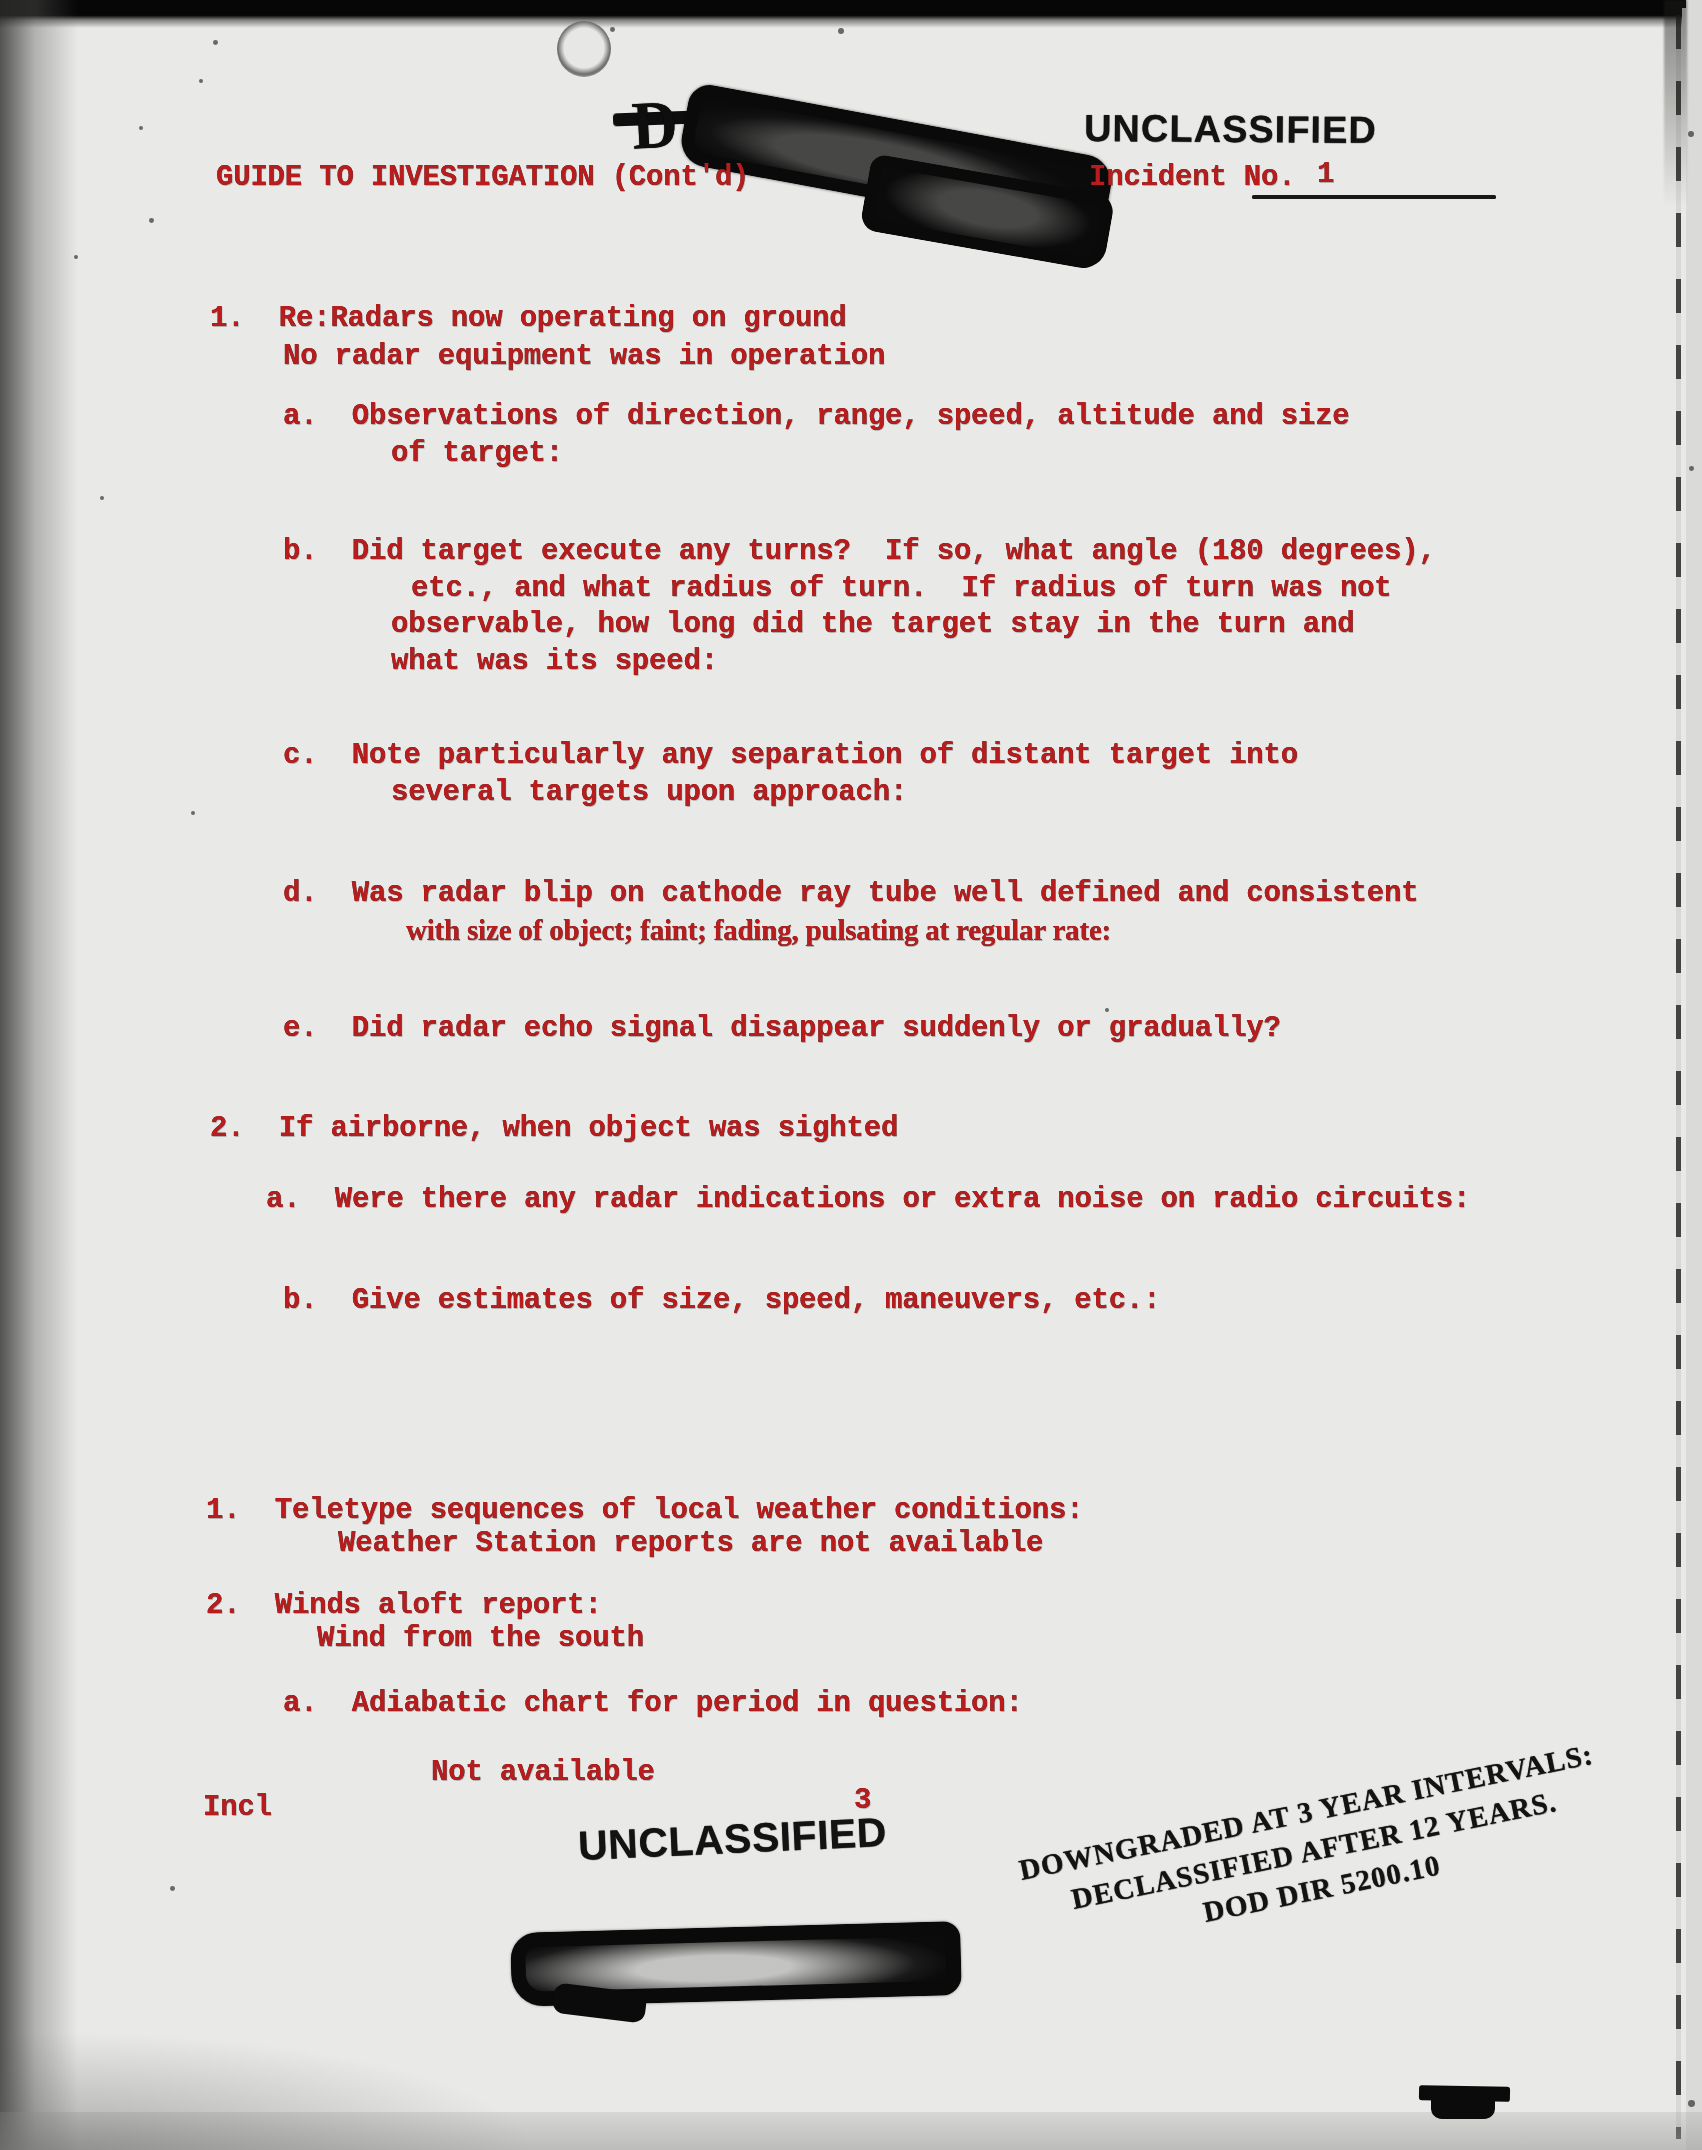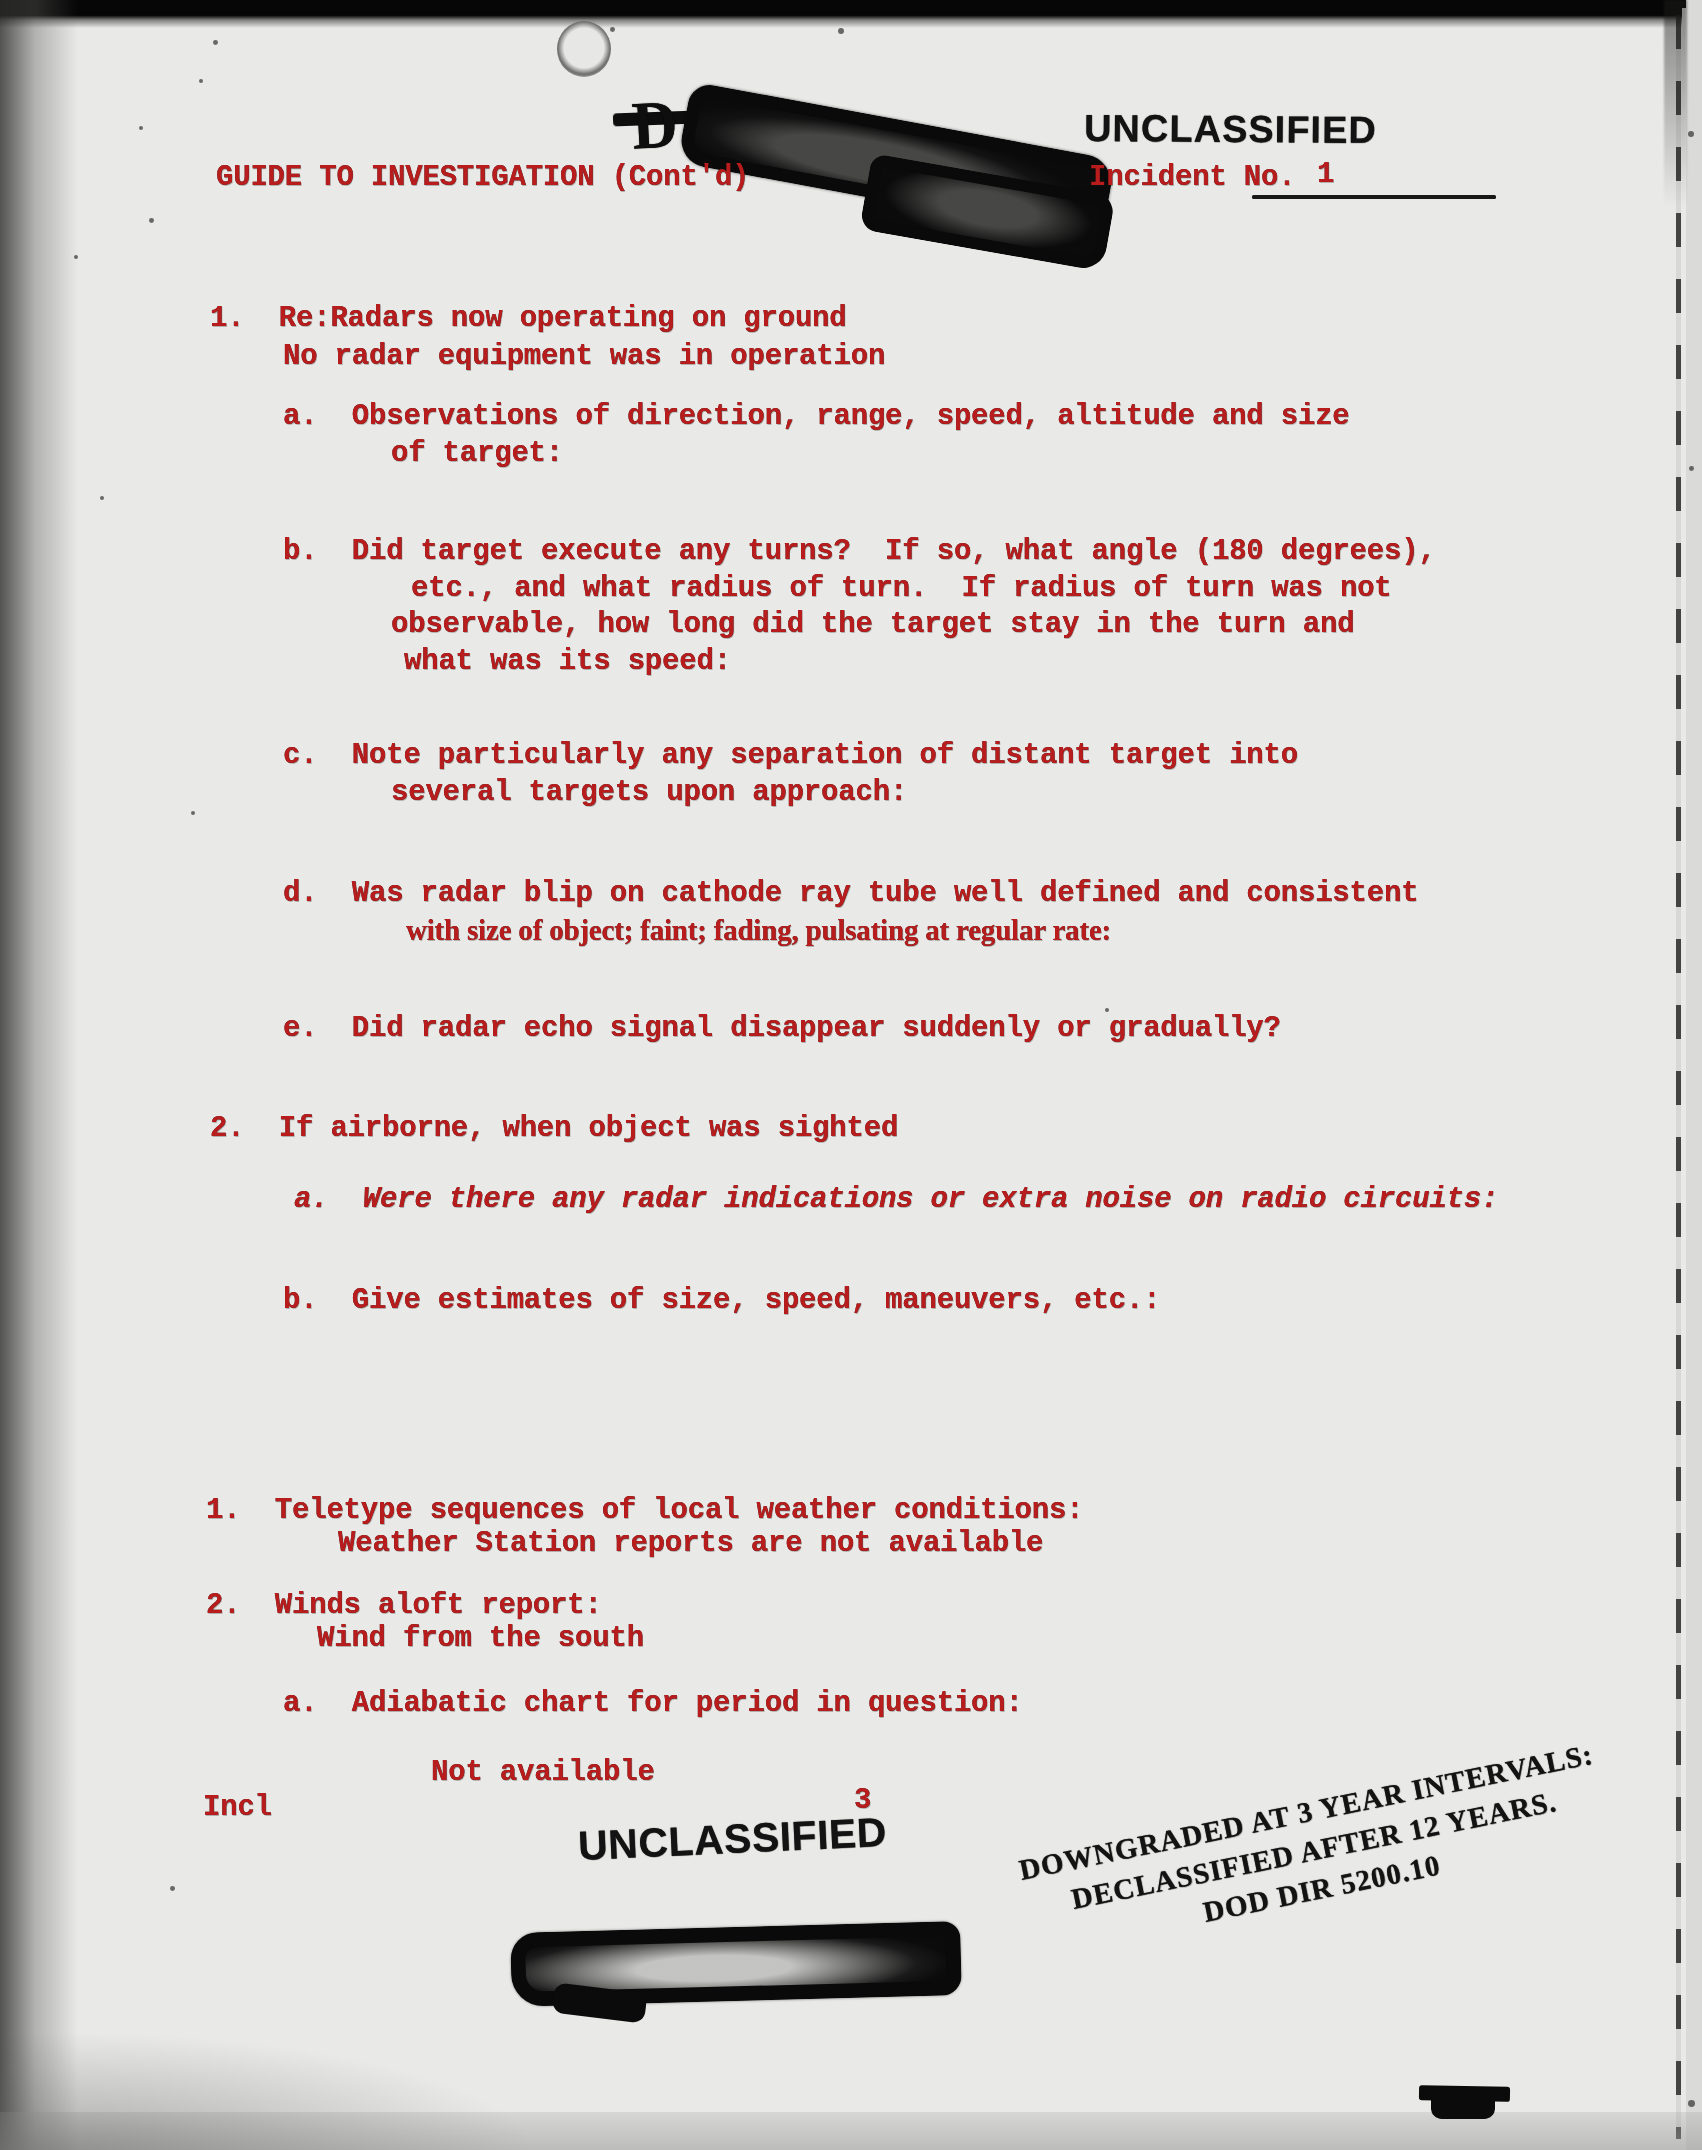--- a/index.html
+++ b/index.html
@@ -124,28 +124,28 @@
       <div class="typed" style="left: 216px; top: 161px;">GUIDE TO INVESTIGATION (Cont'd)</div>
       <div class="typed" style="left: 1089px; top: 161px;">Incident No.</div>
       <div class="typed" style="left: 1317px; top: 158px;">1</div>
       <div class="typed" style="left: 210px; top: 302px;">1.  Re:Radars now operating on ground</div>
       <div class="typed" style="left: 283px; top: 340px;">No radar equipment was in operation</div>
       <div class="typed" style="left: 283px; top: 400px;">a.  Observations of direction, range, speed, altitude and size</div>
       <div class="typed" style="left: 391px; top: 437px;">of target:</div>
       <div class="typed" style="left: 283px; top: 535px;">b.  Did target execute any turns?  If so, what angle (180 degrees),</div>
       <div class="typed" style="left: 411px; top: 572px; text-align: center;">etc., and what radius of turn.  If radius of turn was not</div>
       <div class="typed" style="left: 391px; top: 608px;">observable, how long did the target stay in the turn and</div>
-      <div class="typed" style="left: 404px; top: 645px;">what was its speed:</div>
+      <div class="typed" style="left: 391px; top: 645px;">what was its speed:</div>
       <div class="typed" style="left: 283px; top: 739px;">c.  Note particularly any separation of distant target into</div>
       <div class="typed" style="left: 391px; top: 776px;">several targets upon approach:</div>
       <div class="typed" style="left: 283px; top: 877px;">d.  Was radar blip on cathode ray tube well defined and consistent</div>
       <div class="typed" style="left: 406px; top: 914px; font-family: Liberation Serif, serif;">with size of object; faint; fading, pulsating at regular rate:</div>
       <div class="typed" style="left: 283px; top: 1012px;">e.  Did radar echo signal disappear suddenly or gradually?</div>
       <div class="typed" style="left: 210px; top: 1112px;">2.  If airborne, when object was sighted</div>
-      <div class="typed" style="left: 294px; top: 1183px; font-style: italic;">a.  Were there any radar indications or extra noise on radio circuits:</div>
+      <div class="typed" style="left: 266px; top: 1183px;">a.  Were there any radar indications or extra noise on radio circuits:</div>
       <div class="typed" style="left: 283px; top: 1284px;">b.  Give estimates of size, speed, maneuvers, etc.:</div>
       <div class="typed" style="left: 206px; top: 1494px;">1.  Teletype sequences of local weather conditions:</div>
       <div class="typed" style="left: 317px; top: 1527px; margin-left: 21px;">Weather Station reports are not available</div>
       <div class="typed" style="left: 206px; top: 1589px;">2.  Winds aloft report:</div>
       <div class="typed" style="left: 317px; top: 1622px;">Wind from the south</div>
       <div class="typed" style="left: 283px; top: 1687px;">a.  Adiabatic chart for period in question:</div>
       <div class="typed" style="left: 431px; top: 1756px;">Not available</div>
       <div class="typed" style="left: 203px; top: 1791px;">Incl</div>
       <div class="typed" style="left: 854px; top: 1784px;">3</div>
     </div>

